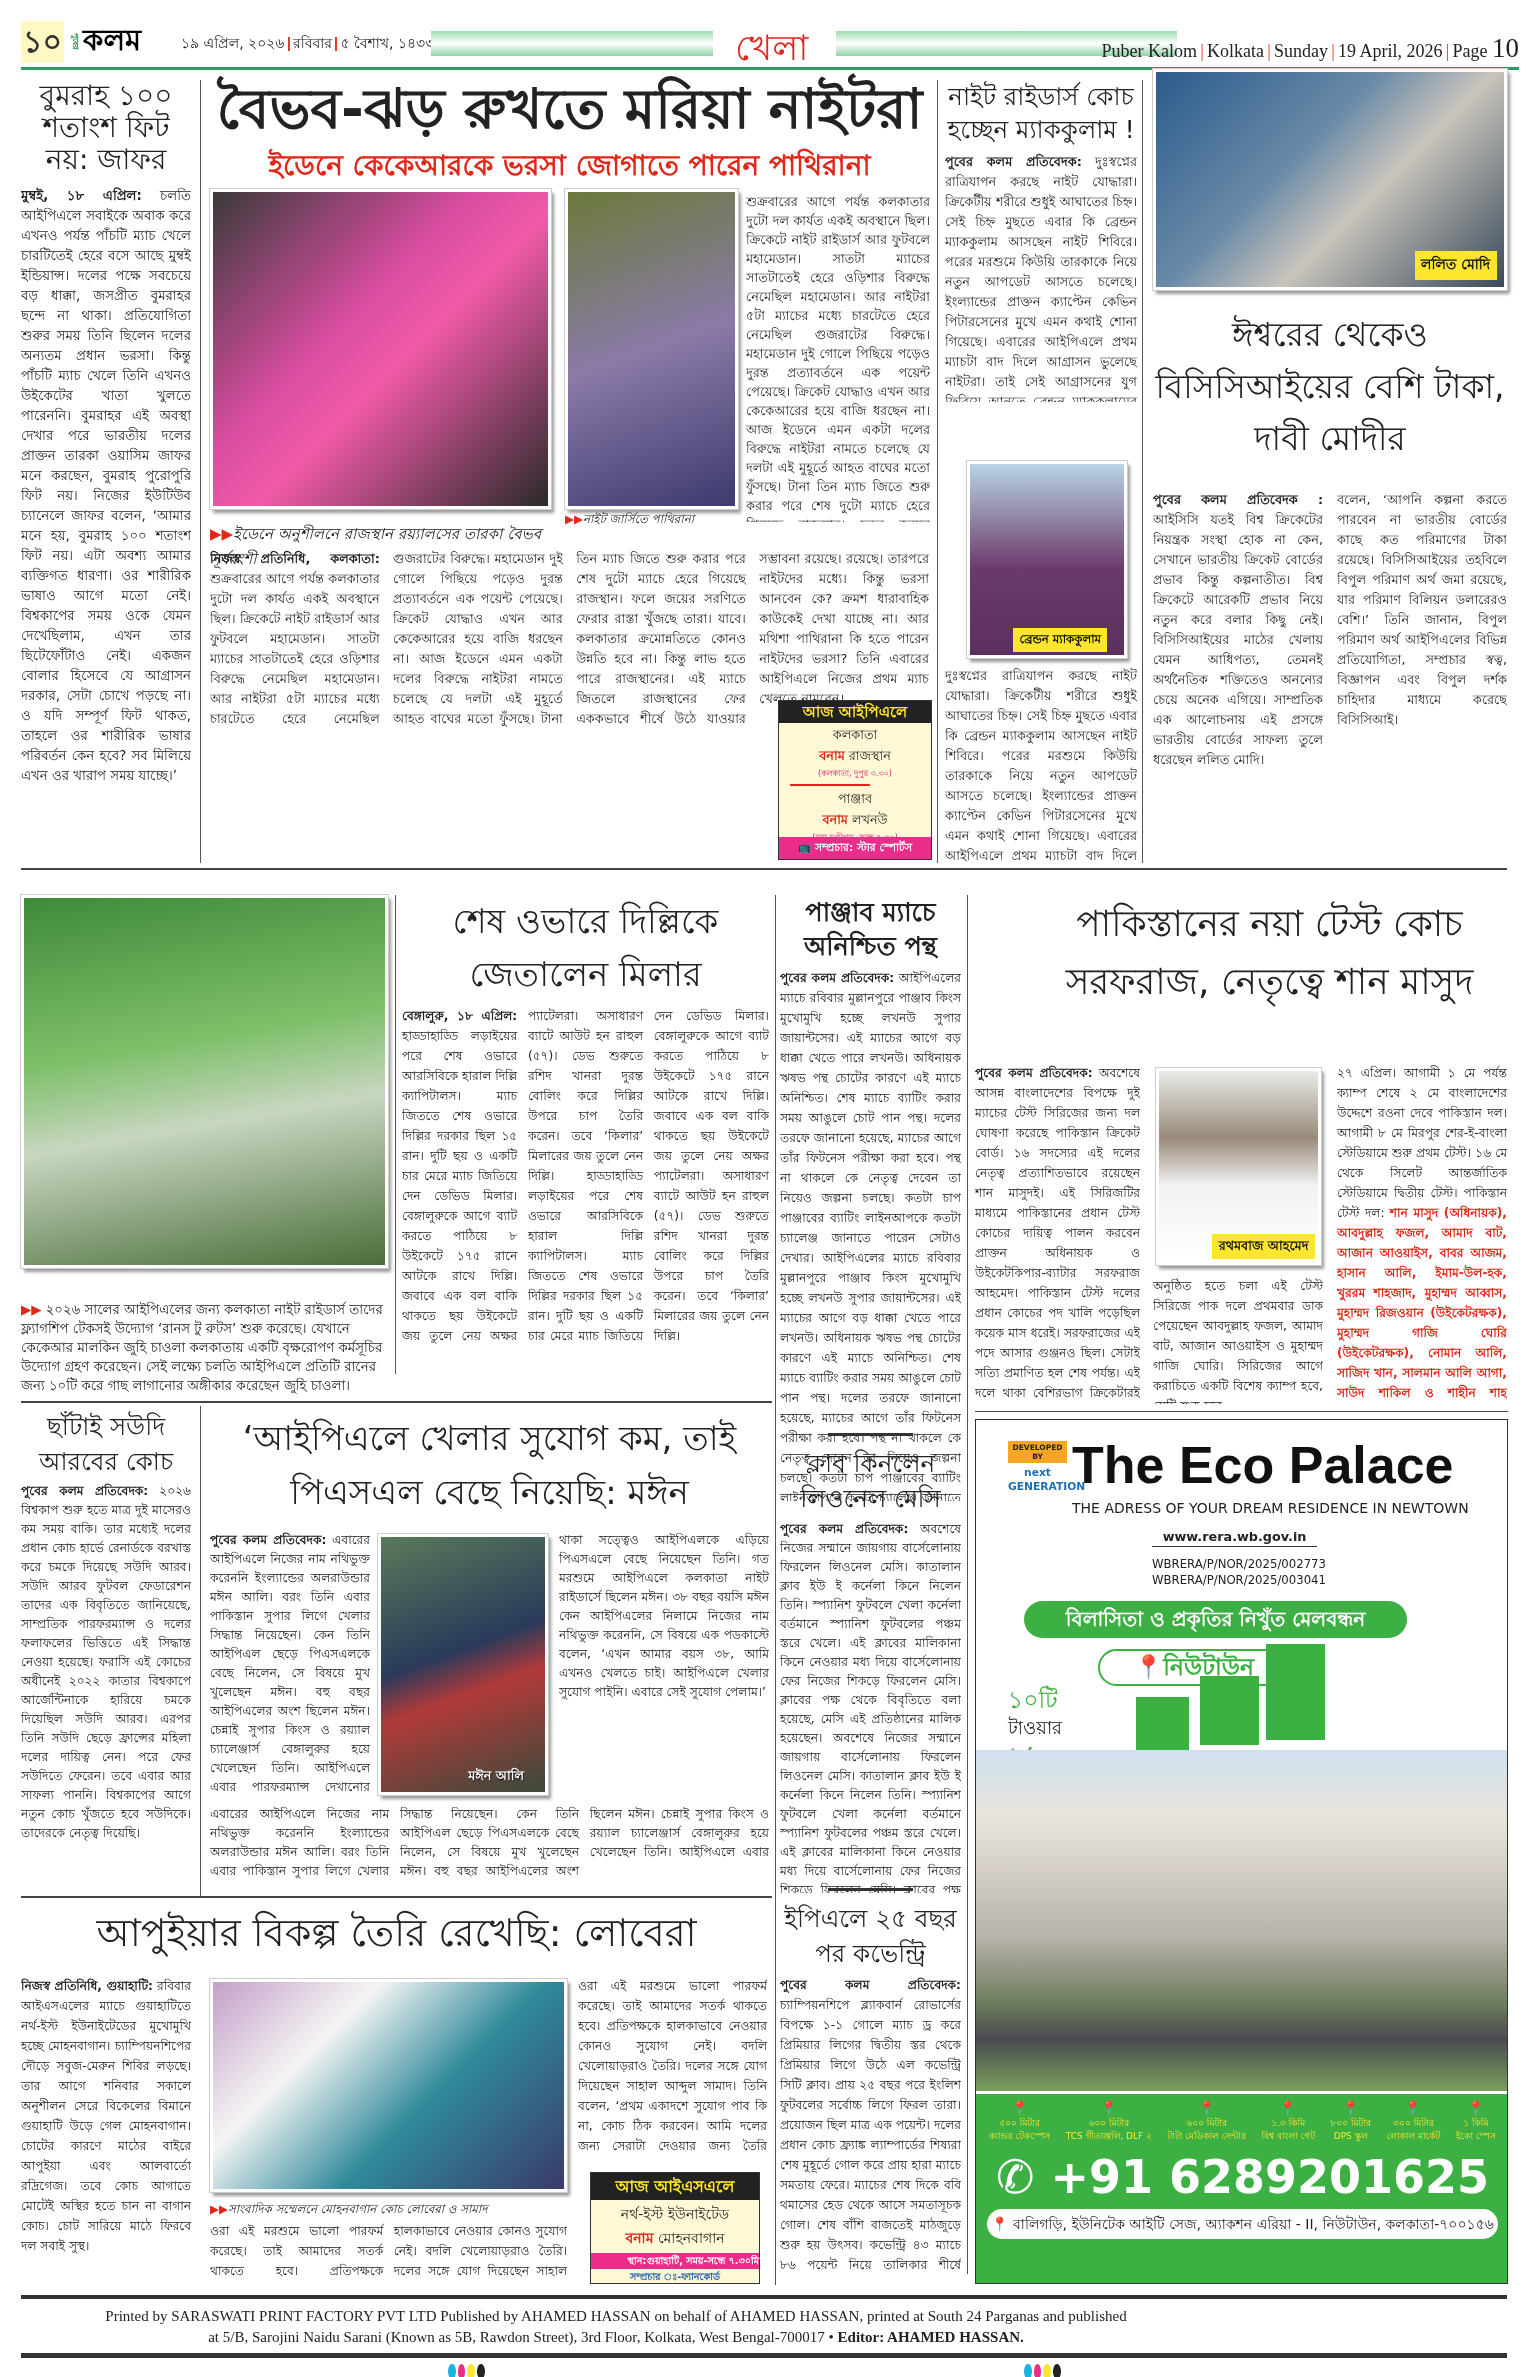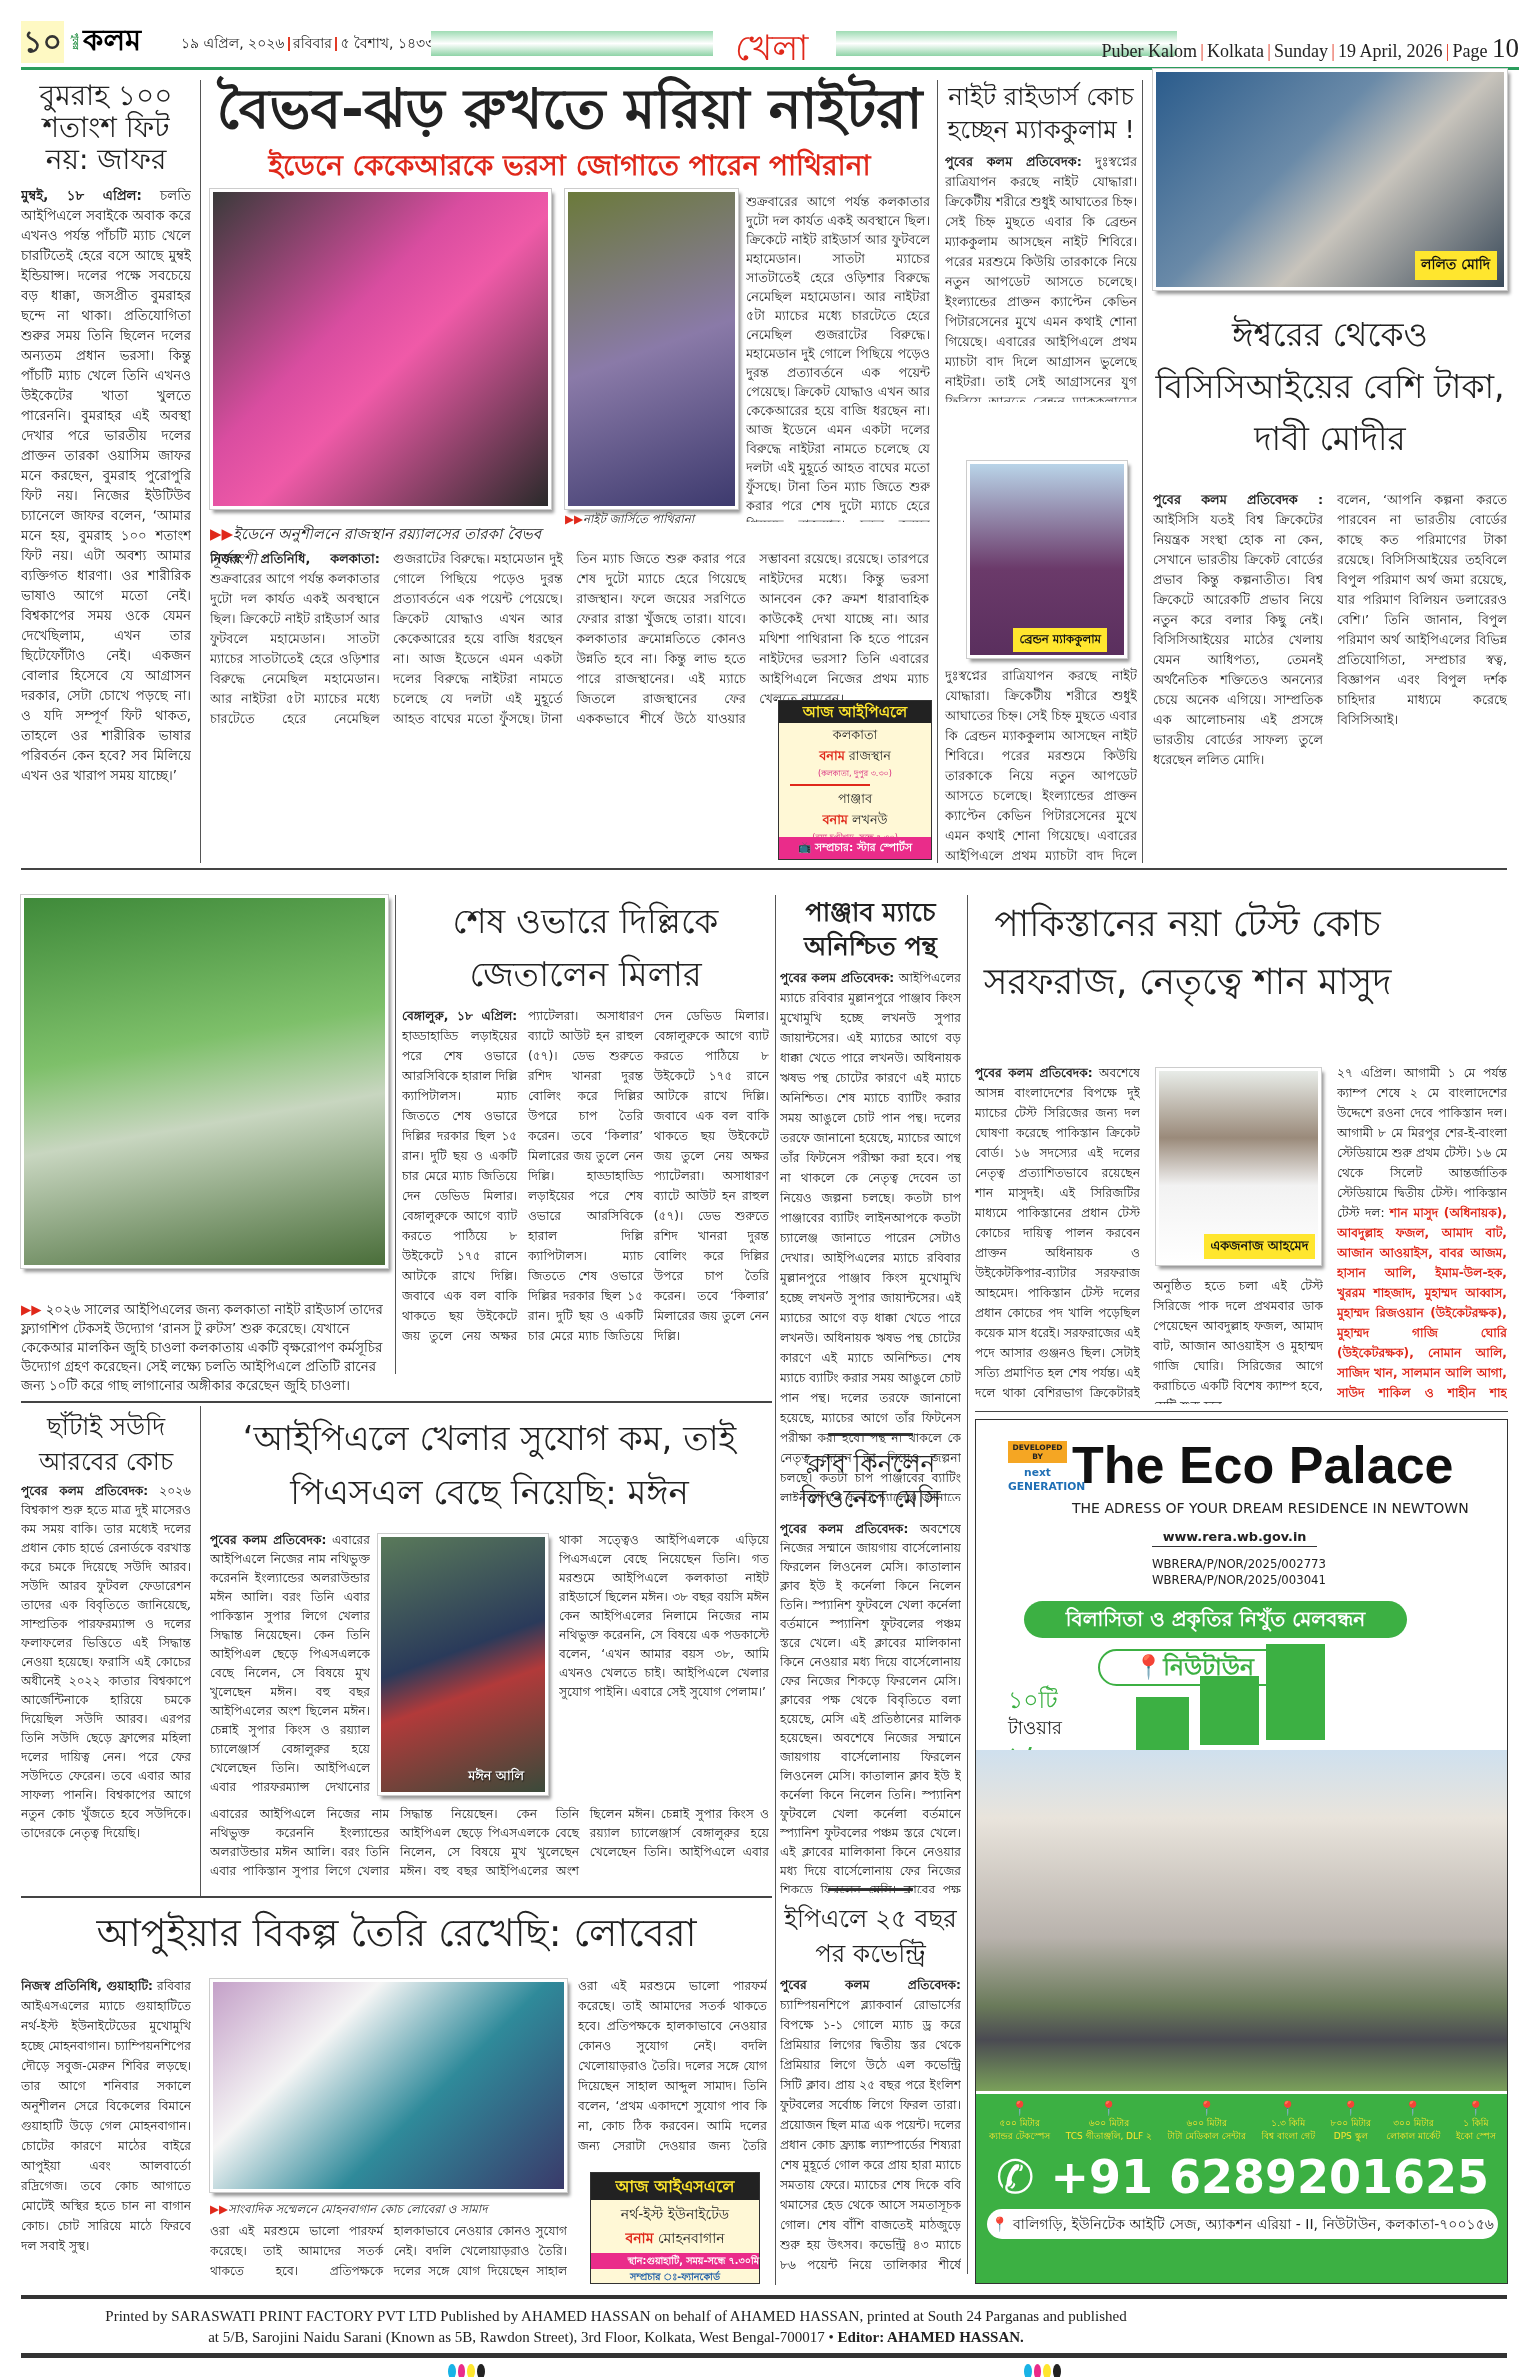--- a/index.html
+++ b/index.html
@@ -122,26 +122,26 @@
 <article class="abs" style="left:402px;top:895px;width:367px">
   <h2 class="hdr" style="font-size:34px;font-weight:normal;line-height:53px">শেষ ওভারে দিল্লিকে জেতালেন মিলার</h2>
   <div class="txt" style="height:373px;margin-top:5.3px;column-count:3;column-gap:10.7px;font-size:12.2px;line-height:20px"><b>বেঙ্গালুরু, ১৮ এপ্রিল:</b> <span>হাড্ডাহাড্ডি লড়াইয়ের পরে শেষ ওভারে আরসিবিকে হারাল দিল্লি ক্যাপিটালস। ম্যাচ জিততে শেষ ওভারে দিল্লির দরকার ছিল ১৫ রান। দুটি ছয় ও একটি চার মেরে ম্যাচ জিতিয়ে দেন ডেভিড মিলার। বেঙ্গালুরুকে আগে ব্যাট করতে পাঠিয়ে ৮ উইকেটে ১৭৫ রানে আটকে রাখে দিল্লি। জবাবে এক বল বাকি থাকতে ছয় উইকেটে জয় তুলে নেয় অক্ষর প্যাটেলরা। অসাধারণ ব্যাটে আউট হন রাহুল (৫৭)। ডেভ শুরুতে রশিদ খানরা দুরন্ত বোলিং করে দিল্লির উপরে চাপ তৈরি করেন। তবে ‘কিলার’ মিলারের জয় তুলে নেন দিল্লি।</span> <span>হাড্ডাহাড্ডি লড়াইয়ের পরে শেষ ওভারে আরসিবিকে হারাল দিল্লি ক্যাপিটালস। ম্যাচ জিততে শেষ ওভারে দিল্লির দরকার ছিল ১৫ রান। দুটি ছয় ও একটি চার মেরে ম্যাচ জিতিয়ে দেন ডেভিড মিলার। বেঙ্গালুরুকে আগে ব্যাট করতে পাঠিয়ে ৮ উইকেটে ১৭৫ রানে আটকে রাখে দিল্লি। জবাবে এক বল বাকি থাকতে ছয় উইকেটে জয় তুলে নেয় অক্ষর প্যাটেলরা। অসাধারণ ব্যাটে আউট হন রাহুল (৫৭)। ডেভ শুরুতে রশিদ খানরা দুরন্ত বোলিং করে দিল্লির উপরে চাপ তৈরি করেন। তবে ‘কিলার’ মিলারের জয় তুলে নেন দিল্লি।</span></div>
 </article>
 
 <article class="abs" style="left:780px;top:895px;width:181px">
   <h2 class="hdr" style="font-size:25.6px;font-weight:bold;line-height:34px">পাঞ্জাব ম্যাচে অনিশ্চিত পন্থ</h2>
   <div class="txt" style="height:533px;margin-top:5.3px;font-size:12.2px;line-height:20px"><b>পুবের কলম প্রতিবেদক:</b> <span>আইপিএলের ম্যাচে রবিবার মুল্লানপুরে পাঞ্জাব কিংস মুখোমুখি হচ্ছে লখনউ সুপার জায়ান্টসের। এই ম্যাচের আগে বড় ধাক্কা খেতে পারে লখনউ। অধিনায়ক ঋষভ পন্থ চোটের কারণে এই ম্যাচে অনিশ্চিত। শেষ ম্যাচে ব্যাটিং করার সময় আঙুলে চোট পান পন্থ। দলের তরফে জানানো হয়েছে, ম্যাচের আগে তাঁর ফিটনেস পরীক্ষা করা হবে। পন্থ না থাকলে কে নেতৃত্ব দেবেন তা নিয়েও জল্পনা চলছে। কতটা চাপ পাঞ্জাবের ব্যাটিং লাইনআপকে কতটা চ্যালেঞ্জ জানাতে পারেন সেটাও দেখার।</span> <span>আইপিএলের ম্যাচে রবিবার মুল্লানপুরে পাঞ্জাব কিংস মুখোমুখি হচ্ছে লখনউ সুপার জায়ান্টসের। এই ম্যাচের আগে বড় ধাক্কা খেতে পারে লখনউ। অধিনায়ক ঋষভ পন্থ চোটের কারণে এই ম্যাচে অনিশ্চিত। শেষ ম্যাচে ব্যাটিং করার সময় আঙুলে চোট পান পন্থ। দলের তরফে জানানো হয়েছে, ম্যাচের আগে তাঁর ফিটনেস পরীক্ষা করা হবে। পন্থ না থাকলে কে নেতৃত্ব দেবেন তা নিয়েও জল্পনা চলছে। কতটা চাপ পাঞ্জাবের ব্যাটিং লাইনআপকে কতটা চ্যালেঞ্জ জানাতে পারেন সেটাও দেখার।</span></div>
 </article>
 
-<article class="abs" style="left:921px;top:895px;width:533px">
+<article class="abs" style="left:1003px;top:895px;width:533px">
   <h2 class="hdr" style="font-size:36px;font-weight:normal;line-height:58px">পাকিস্তানের নয়া টেস্ট কোচ সরফরাজ, নেতৃত্বে শান মাসুদ</h2>
 </article>
 <div class="abs txt" style="left:975px;top:1063px;width:165px;height:341px;font-size:12.2px;line-height:20px"><b>পুবের কলম প্রতিবেদক:</b> <span>অবশেষে আসন্ন বাংলাদেশের বিপক্ষে দুই ম্যাচের টেস্ট সিরিজের জন্য দল ঘোষণা করেছে পাকিস্তান ক্রিকেট বোর্ড। ১৬ সদস্যের এই দলের নেতৃত্ব প্রত্যাশিতভাবে রয়েছেন শান মাসুদই। এই সিরিজটির মাধ্যমে পাকিস্তানের প্রধান টেস্ট কোচের দায়িত্ব পালন করবেন প্রাক্তন অধিনায়ক ও উইকেটকিপার-ব্যাটার সরফরাজ আহমেদ। পাকিস্তান টেস্ট দলের প্রধান কোচের পদ খালি পড়েছিল কয়েক মাস ধরেই। সরফরাজের এই পদে আসার গুঞ্জনও ছিল। সেটাই সত্যি প্রমাণিত হল শেষ পর্যন্ত। এই দলে থাকা বেশিরভাগ ক্রিকেটারই খেলছেন পাকিস্তান সুপার লিগে। বাংলাদেশে</span></div>
 <div class="abs photo" style="left:1156px;top:1068px;width:165px;height:197px;background:linear-gradient(180deg,#e8ece8,#9a8a7a 35%,#f2f2f2 60%,#ffffff)">
-  <span class="abs cap-yellow" style="bottom:3.2px;right:3.2px;font-size:12.8px">একজনাজ আহমেদ</span>
+  <span class="abs cap-yellow" style="bottom:3.2px;right:3.2px;font-size:12.8px">রথমবাজ আহমেদ</span>
 </div>
 <div class="abs txt" style="left:1153px;top:1276px;width:170px;height:128px;font-size:12.2px;line-height:20px">অনুষ্ঠিত হতে চলা এই টেস্ট সিরিজে পাক দলে প্রথমবার ডাক পেয়েছেন আবদুল্লাহ ফজল, আমাদ বাট, আজান আওয়াইস ও মুহাম্মদ গাজি ঘোরি। সিরিজের আগে করাচিতে একটি বিশেষ ক্যাম্প হবে, সেটি শুরু হবে</div>
 <div class="abs txt" style="left:1337px;top:1063px;width:170px;height:341px;font-size:12.2px;line-height:20px"><span>২৭ এপ্রিল। আগামী ১ মে পর্যন্ত ক্যাম্প শেষে ২ মে বাংলাদেশের উদ্দেশে রওনা দেবে পাকিস্তান দল। আগামী ৮ মে মিরপুর শের-ই-বাংলা স্টেডিয়ামে শুরু প্রথম টেস্ট। ১৬ মে থেকে সিলেট আন্তর্জাতিক স্টেডিয়ামে দ্বিতীয় টেস্ট।</span> <span>পাকিস্তান টেস্ট দল:</span> <b class="red">শান মাসুদ (অধিনায়ক), আবদুল্লাহ ফজল, আমাদ বাট, আজান আওয়াইস, বাবর আজম, হাসান আলি, ইমাম-উল-হক, খুররম শাহজাদ, মুহাম্মদ আব্বাস, মুহাম্মদ রিজওয়ান (উইকেটরক্ষক), মুহাম্মদ গাজি ঘোরি (উইকেটরক্ষক), নোমান আলি, সাজিদ খান, সালমান আলি আগা, সাউদ শাকিল ও শাহীন শাহ আফ্রিদি।</b></div>
 <div class="abs hline" style="left:975px;top:1411px;width:533px;height:1.1px"></div>
 
 <div class="abs hline" style="left:21px;top:1401px;width:751px"></div>
 
 <article class="abs" style="left:21px;top:1409px;width:170px">
   <h2 class="hdr" style="font-size:24.5px;font-weight:normal;line-height:35px">ছাঁটাই সউদি আরবের কোচ</h2>
   <div class="txt" style="height:394px;margin-top:3.2px;font-size:12.2px;line-height:19px"><b>পুবের কলম প্রতিবেদক:</b> <span>২০২৬ বিশ্বকাপ শুরু হতে মাত্র দুই মাসেরও কম সময় বাকি। তার মধ্যেই দলের প্রধান কোচ হার্ভে রেনার্ডকে বরখাস্ত করে চমকে দিয়েছে সউদি আরব। সউদি আরব ফুটবল ফেডারেশন তাদের এক বিবৃতিতে জানিয়েছে, সাম্প্রতিক পারফরম্যান্স ও দলের ফলাফলের ভিত্তিতে এই সিদ্ধান্ত নেওয়া হয়েছে। ফরাসি এই কোচের অধীনেই ২০২২ কাতার বিশ্বকাপে আর্জেন্টিনাকে হারিয়ে চমকে দিয়েছিল সউদি আরব। এরপর তিনি সউদি ছেড়ে ফ্রান্সের মহিলা দলের দায়িত্ব নেন। পরে ফের সউদিতে ফেরেন। তবে এবার আর সাফল্য পাননি। বিশ্বকাপের আগে নতুন কোচ খুঁজতে হবে সউদিকে। তাদেরকে নেতৃত্ব দিয়েছি।</span></div>

